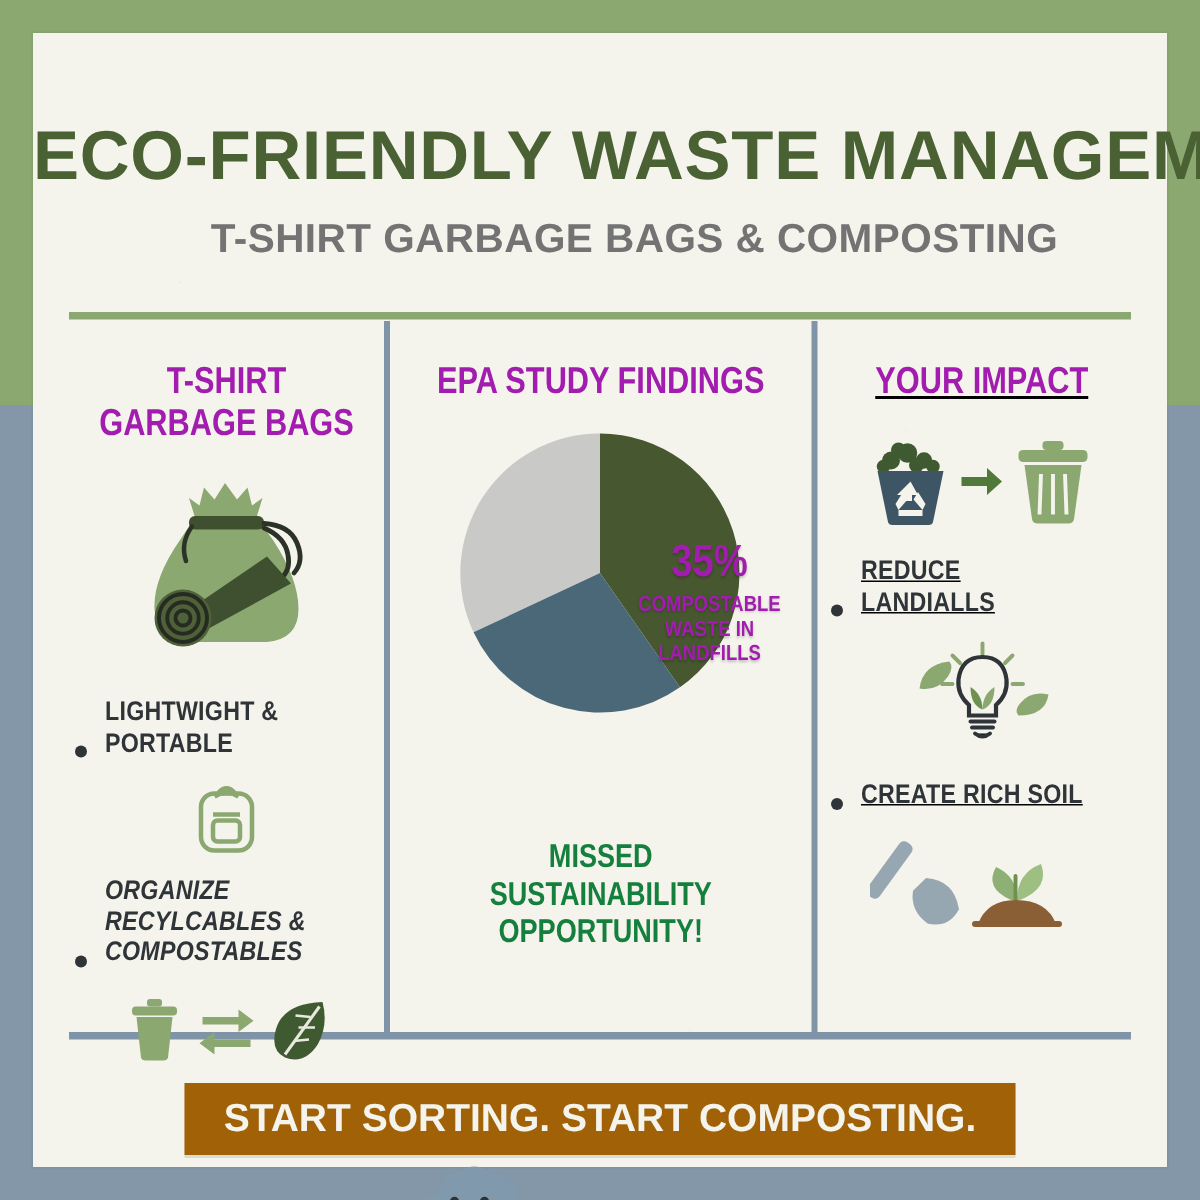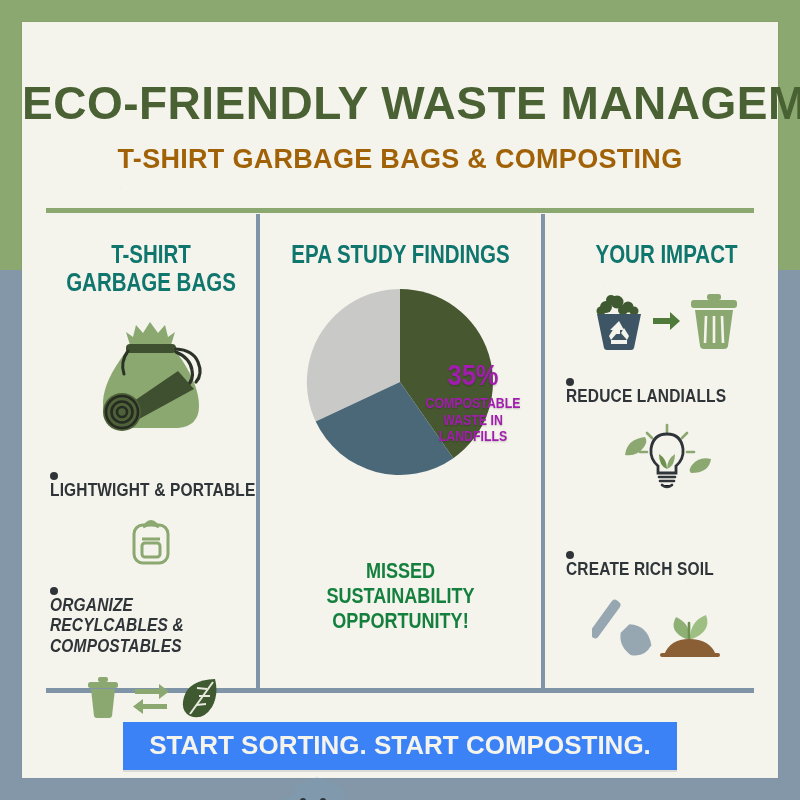--- a/index.html
+++ b/index.html
@@ -70,22 +70,23 @@
     color: #4a6233;
     line-height: 1;
   }
   .subtitle {
     position: absolute;
     left: 0; top: 124px;
     width: 756px;
     text-align: center;
     font-size: 27px;
     letter-spacing: 0.3px;
-    color: #a16207;
+    color: #737373;
     line-height: 1;
+    padding-left: 23px;
   }
 
   
   .rule-green {
     position: absolute;
     left: 24px; top: 186px;
     width: 708px; height: 5px;
     background: #8ba870;
   }
   .rule-slate {
@@ -100,39 +101,38 @@
     width: 4px; height: 476px;
     background: #7f94a6;
   }
   .vdiv.left  { left: 234px; }
   .vdiv.right { left: 519px; }
 
   
   .col { position: absolute; top: 192px; }
   .col-left   { left: 24px;  width: 210px; }
   .col-center { left: 238px; width: 281px; }
-  .col-right  { left: 540px; width: 209px; }
+  .col-right  { left: 528px; width: 209px; text-decoration: underline; }
 
   .col-head {
     width: 100%;
     text-align: center;
     font-size: 25px;
-    color: #0f766e;
+    color: #a21caf;
     line-height: 1.12;
     margin-top: 26px;
   }
   .col-head .cond { display: block; }
 
   
   .bullets { margin-top: 0; }
   .bullet {
     display: flex;
-    align-items: flex-start;
+    align-items: flex-end;
     margin: 0 0 0 4px;
-    flex-direction: column;
   }
   .bullet-dot {
     flex: 0 0 auto;
     width: 8px; height: 8px;
     border-radius: 50%;
     background: #2f3438;
     margin-top: 8px;
     margin-right: 12px;
   }
   .bullet-text {
@@ -200,21 +200,21 @@
 
   
   .footer-band {
     position: absolute;
     left: 0; top: 700px;
     width: 756px;
     display: flex;
     justify-content: center;
   }
   .cta {
-    background: #3b82f6;
+    background: #a16207;
     color: #f4f3ec;
     padding: 10px 26px 12px 26px;
     font-size: 26px;
     line-height: 1;
     box-shadow: 0 2px 0 rgba(0,0,0,0.10);
   }
 </style>
 </head>
 <body>
 
@@ -413,21 +413,21 @@
             <path d="M47 64 Q52 68 57 64"></path>
           </g>
           <path d="M52 48 Q52 38 44 33 Q44 45 52 48 Z" fill="#6f9150"></path>
           <path d="M52 48 Q52 38 60 33 Q60 45 52 48 Z" fill="#8ba870"></path>
           <path d="M30 16 Q12 18 10 34 Q22 36 29 26 Q33 20 30 16 Z" fill="#8ba870"></path>
           <path d="M76 52 Q94 52 96 38 Q84 35 77 44 Q73 49 76 52 Z" fill="#8ba870"></path>
         </svg>
       </div>
 
 
-      <div class="bullets" style="margin-top:52px;">
+      <div class="bullets" style="margin-top:24px;">
         <div class="bullet">
           <span class="bullet-dot"></span>
           <span class="bullet-text">CREATE RICH SOIL</span>
         </div>
       </div>
 
       <div class="icon-row" style="margin-top:14px; gap:0;">
         <svg width="150" height="66" viewBox="0 0 150 66">
           <rect x="8" y="4" width="10" height="44" rx="4" fill="#97a7b2" transform="rotate(36 13 26)"></rect>
           <path d="M30 38 Q46 28 60 42 Q62 56 49 62 Q34 62 28 50 Z" fill="#97a7b2" transform="rotate(36 44 46)"></path>

